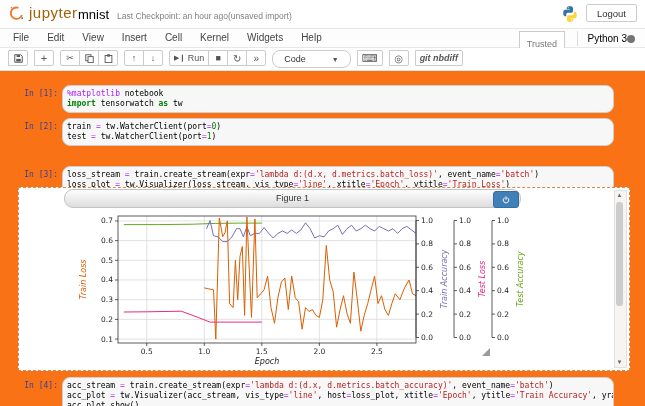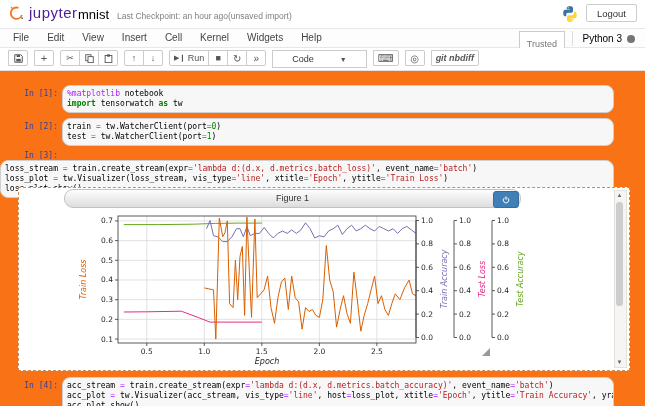--- a/index.html
+++ b/index.html
@@ -1,47 +1,47 @@
 <!DOCTYPE html>
 <html><head>
 <meta charset="utf-8">
 <style>
   html,body{margin:0;padding:0;}
   body{width:645px;height:406px;overflow:hidden;position:relative;background:#fff;
        font-family:"Liberation Sans",sans-serif;-webkit-font-smoothing:antialiased;}
   
   #header{position:absolute;top:0;left:0;right:0;height:28px;background:#fff;border-bottom:1px solid #e7e7e7;}
   .logo-wrap{position:absolute;left:8px;top:4px;display:flex;align-items:center;gap:4px;}
-  .logo-text{font-size:15px;color:#4c1d95;letter-spacing:.5px;}
+  .logo-text{font-size:15px;color:#a16207;letter-spacing:.5px;}
   .nb-title{position:absolute;left:78px;top:7px;font-size:13px;color:#000;}
   .chk{position:absolute;left:117px;top:11px;font-size:8.5px;color:#808080;}
   .unsaved{position:absolute;left:228px;top:11px;font-size:8.5px;color:#808080;}
   .py-logo{position:absolute;right:66px;top:5px;width:18px;height:18px;}
   .logout{position:absolute;right:8px;top:4px;height:18px;padding:0 10px;font-size:9.5px;color:#333;
           background:#fff;border:1px solid #ccc;border-radius:2px;line-height:17px;}
   
   #menubar{position:absolute;top:29px;left:0;right:0;height:18px;background:#fdfdfd;border-bottom:1px solid #e7e7e7;}
   #menus{position:absolute;left:4px;top:0;display:flex;}
   .menu-item{font-size:10px;color:#444;padding:3px 9px;cursor:pointer;}
   .trusted{position:absolute;right:80px;top:2px;border:1px solid #ccc;background:#fff;color:#777;
            font-size:9px;padding:7px 7px;}
   .kernel-ind{position:absolute;right:6px;top:2px;font-size:10px;color:#000;border-left:1px solid #ddd;
-              padding:2px 4px 2px 10px;display:flex;align-items:center;gap:5px;}
+              padding:2px 4px 2px 10px;display:flex;align-items:center;}
   .kernel-dot{width:8px;height:8px;border-radius:50%;background:#757575;display:inline-block;}
   
   #toolbar{position:absolute;top:48px;left:0;right:0;height:22px;background:#fff;border-bottom:1px solid #e2e2e2;}
   .tb{position:absolute;top:2px;display:flex;}
   .btn{height:16px;min-width:20px;background:#fff;border:1px solid #ccc;color:#555;font-size:9px;
        display:flex;align-items:center;justify-content:center;padding:0 4px;margin-left:-1px;cursor:pointer;}
   .btn:first-child{margin-left:0;border-radius:2px 0 0 2px;}
   .btn:last-child{border-radius:0 2px 2px 0;}
   .grp{display:flex;margin-right:6px;}
   .btn svg{display:block;}
-  .celltype{height:16px;border:1px solid #ccc;border-radius:0;background:#fff;font-size:9px;color:#333;
-            display:flex;align-items:center;padding:0 19px;gap:26px;cursor:pointer;}
+  .celltype{height:16px;border:1px solid #ccc;border-radius:8px;background:#fff;font-size:9px;color:#333;
+            display:flex;align-items:center;padding:0 11px;gap:26px;cursor:pointer;}
   .caret{font-size:7px;color:#555;}
   
   #notebook{position:absolute;top:71px;left:0;right:0;bottom:0;background:#f97316;}
   .cell{position:absolute;left:0;right:0;display:flex;}
   .prompt{width:58px;text-align:right;padding:4px 4px 0 0;font-family:"DejaVu Sans Mono",monospace;
           font-size:8px;color:#303f9f;flex:none;}
   .codebox{flex:1;margin-right:31px;background:#f7f7f7;border:1px solid #cfcfcf;border-radius:8px;
            padding:3px 4px;font-family:"DejaVu Sans Mono",monospace;font-size:8px;line-height:10px;
            white-space:pre;overflow:hidden;cursor:text;}
   .tk-k{color:#008000;font-weight:bold}.tk-s{color:#ba2121}.tk-o{color:#aa22ff}
@@ -180,21 +180,21 @@
 
 <div id="notebook">
   <div class="cell" style="top:14px;">
     <div class="prompt">In [1]:</div>
     <div class="codebox"><div><span class="tk-m">%matplotlib</span><span class="tk-t"> notebook</span></div><div><span class="tk-k">import</span><span class="tk-t"> tensorwatch </span><span class="tk-k">as</span><span class="tk-t"> tw</span></div></div>
   </div>
   <div class="cell" style="top:47px;">
     <div class="prompt">In [2]:</div>
     <div class="codebox"><div><span class="tk-t">train </span><span class="tk-o">=</span><span class="tk-t"> tw.WatcherClient(port</span><span class="tk-o">=</span><span class="tk-n">0</span><span class="tk-t">)</span></div><div><span class="tk-t">test </span><span class="tk-o">=</span><span class="tk-t"> tw.WatcherClient(port</span><span class="tk-o">=</span><span class="tk-n">1</span><span class="tk-t">)</span></div></div>
   </div>
-  <div class="cell" style="top:76px;flex-direction:column;">
+  <div class="cell" style="top:95px;">
     <div class="prompt">In [3]:</div>
     <div class="codebox"><div><span class="tk-t">loss_stream </span><span class="tk-o">=</span><span class="tk-t"> train.create_stream(expr</span><span class="tk-o">=</span><span class="tk-s">'lambda d:(d.x, d.metrics.batch_loss)'</span><span class="tk-t">, event_name</span><span class="tk-o">=</span><span class="tk-s">'batch'</span><span class="tk-t">)</span></div><div><span class="tk-t">loss_plot </span><span class="tk-o">=</span><span class="tk-t"> tw.Visualizer(loss_stream, vis_type</span><span class="tk-o">=</span><span class="tk-s">'line'</span><span class="tk-t">, xtitle</span><span class="tk-o">=</span><span class="tk-s">'Epoch'</span><span class="tk-t">, ytitle</span><span class="tk-o">=</span><span class="tk-s">'Train Loss'</span><span class="tk-t">)</span></div><div><span class="tk-t">loss_plot.show()</span></div></div>
   </div>
 
   <div id="output">
     <div id="figtitle">
       <span>Figure 1</span>
       <span id="powerbtn">
         <svg width="8" height="8" viewBox="0 0 12 12">
           <path d="M6 1v4" stroke="#fff" stroke-width="1.6" stroke-linecap="round"></path>

